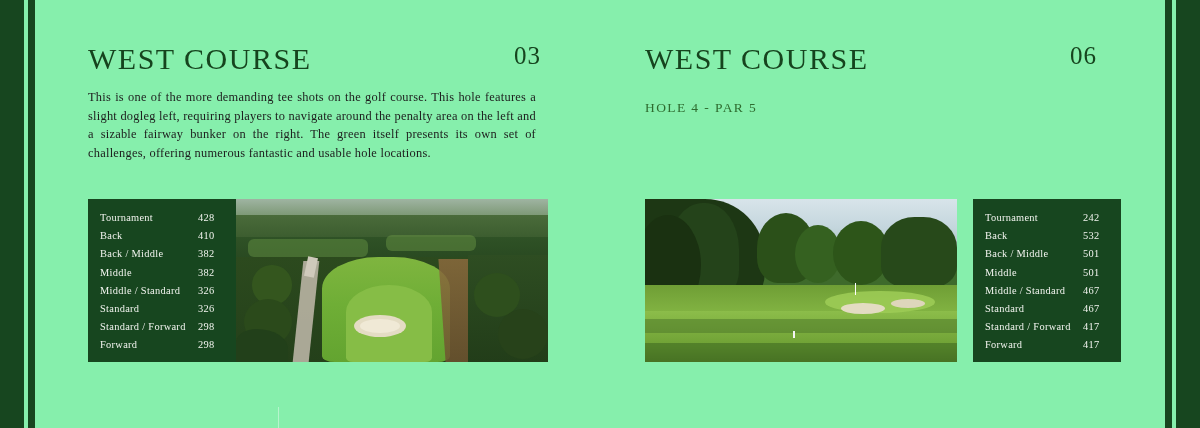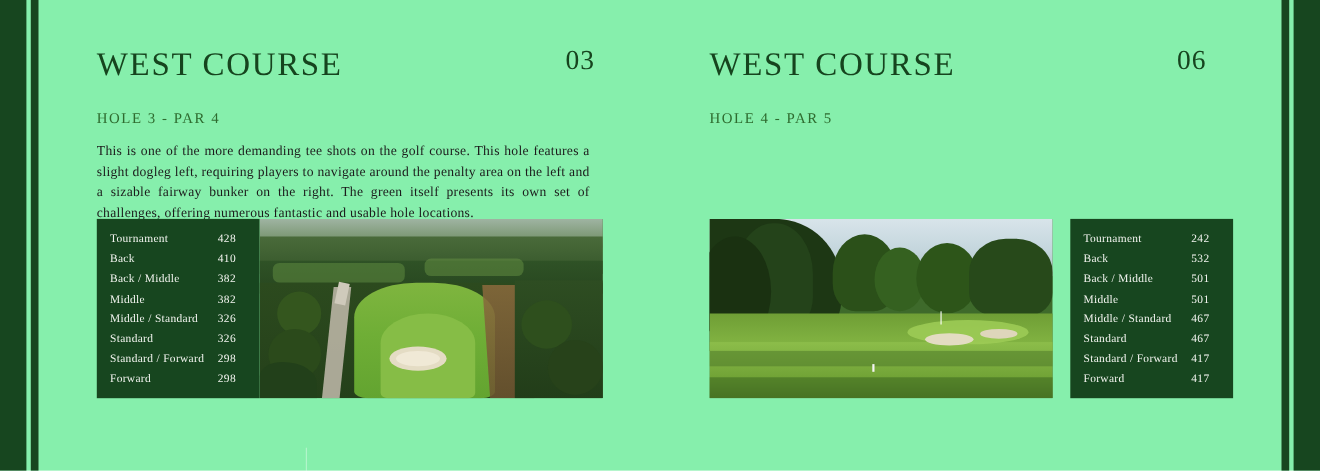--- a/index.html
+++ b/index.html
@@ -150,21 +150,20 @@
 
   <div class="edge-band left-outer"></div>
   <div class="edge-band left-inner"></div>
   <div class="edge-band right-outer"></div>
   <div class="edge-band right-inner"></div>
 
   <div class="page left">
     <div class="page-inner">
       <div class="content">
         <h1 class="course-title">WEST COURSE</h1>
-        <h2 class="hole-sub">HOLE  3 - PAR 4</h2>
         <p class="desc">This is one of the more demanding tee shots on the golf course. This hole features a slight dogleg left, requiring players to navigate around the penalty area on the left and a sizable fairway bunker on the right. The green itself presents its own set of challenges, offering numerous fantastic and usable hole locations.</p>
       </div>
       <div class="page-number">03</div>
 
       <div class="row-block">
 
         <div class="yardage-card">
           <div class="y-row">
             <span class="y-label">Tournament</span>
             <span class="y-value">428</span>

